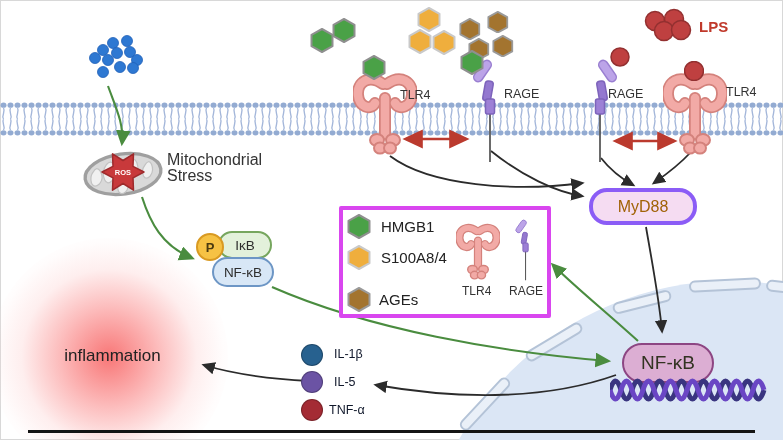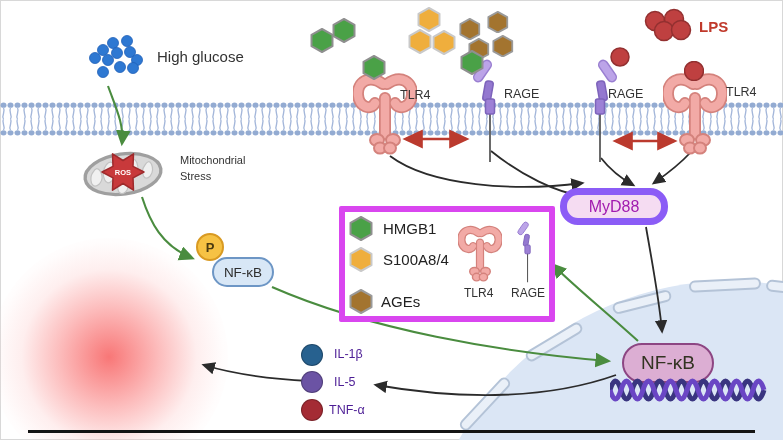--- a/index.html
+++ b/index.html
@@ -12,39 +12,39 @@
   #nucleus{position:absolute;left:419px;top:281px;width:622px;height:622px;border-radius:50%;
            background:#dbe6f5;}
   .env-capsule{position:absolute;height:8px;border-radius:7px;background:#eaf0f8;
                border:2.5px solid #b4c3d7;}
   
   #glow{position:absolute;left:-10px;top:238px;width:238px;height:238px;border-radius:50%;
         background:radial-gradient(circle,rgba(247,100,100,.88) 0%,rgba(250,135,135,.55) 30%,
                    rgba(252,195,195,.28) 52%,rgba(255,230,230,.10) 68%,rgba(255,255,255,0) 75%);}
   
   .pill{position:absolute;display:flex;align-items:center;justify-content:center;box-sizing:border-box;}
-  #myd88{left:560px;top:188px;width:108px;height:37px;border-radius:18px;background:#f5dcf2;
-         border:7px solid #8b5cf6;font-size:16px;color:#a21caf;}
+  #myd88{left:589px;top:188px;width:108px;height:37px;border-radius:18px;background:#f5dcf2;
+         border:4px solid #8b5cf6;font-size:16px;color:#a16207;}
   #nfkb-nucleus{left:622px;top:343px;width:92px;height:40px;border-radius:20px;background:#dcaed3;
          border:2.5px solid #8d4683;font-size:19px;color:#332;}
   #ikb{left:218px;top:231px;width:54px;height:28px;border-radius:14px;background:#e3f1db;
        border:2px solid #76a65e;font-size:13.5px;}
   #nfkb-cyto{left:212px;top:257px;width:62px;height:30px;border-radius:15px;background:#d8e7f6;
        border:2px solid #6d96c5;font-size:13.5px;}
   #p-circle{left:196px;top:233px;width:28px;height:28px;border-radius:50%;background:#f6c244;
        border:2px solid #d99a22;font-size:13px;font-weight:bold;color:#4a3a10;}
   
   #legend{position:absolute;left:339px;top:206px;width:204px;height:104px;background:#fff;
-          border:6px solid #d946ef;border-radius:2px;}
+          border:4px solid #d946ef;border-radius:2px;}
   .legend-label{position:absolute;font-size:15px;color:#222;}
   .mini-label{position:absolute;font-size:12px;color:#333;}
   .rec-label{position:absolute;font-size:12.5px;color:#333;}
   
   .cdot{position:absolute;width:22px;height:22px;border-radius:50%;border:1px solid rgba(0,0,0,.25);box-sizing:border-box;}
-  .clabel{position:absolute;font-size:12.5px;color:#4c1d95;}
+  .clabel{position:absolute;font-size:12.5px;color:#0f172a;}
   #bottom-line{position:absolute;left:28px;top:430px;width:727px;height:3px;background:#141414;}
 </style>
 </head>
 <body>
 
 <div id="stage">
 
   <svg width="0" height="0" style="position:absolute" aria-hidden="true">
     <defs>
       <g id="hex">
@@ -148,39 +148,38 @@
       <circle cx="29" cy="19" r="5.5"></circle>
         <circle cx="42" cy="18" r="5.5"></circle>
         <circle cx="7" cy="24" r="5.5"></circle>
       <circle cx="20" cy="26" r="5.5"></circle>
         <circle cx="49" cy="26" r="5.5"></circle>
         <circle cx="32" cy="33" r="5.5"></circle>
       <circle cx="45" cy="34" r="5.5"></circle>
         <circle cx="15" cy="38" r="5.5"></circle>
     </g>
   </svg>
-  <div class="lbl" style="left:157px;top:48px;font-size:15px">High glucose</div>
 
   <svg class="abs" style="left:81px;top:149px" width="84" height="50" viewBox="0 0 88 52">
     <g transform="rotate(-8 44 26)">
       <ellipse cx="44" cy="26" rx="40" ry="21" fill="#d9d9d9" stroke="#9f9f9f" stroke-width="3.5"></ellipse>
       <g fill="#f0f0f0" stroke="#c2c2c2" stroke-width="1.3">
         <path d="M13 20 q5 -7 8 0 q3 8 -3 13 q-6 4 -8 -2 q-1 -7 3 -11z"></path>
         <path d="M28 14 q6 -5 8 2 q2 9 -4 15 q-6 5 -8 -2 q-2 -9 4 -15z"></path>
         <path d="M52 14 q6 -5 8 2 q2 9 -4 15 q-6 5 -8 -2 q-2 -9 4 -15z"></path>
         <path d="M68 20 q5 -6 7 0 q2 7 -3 12 q-5 4 -7 -1 q-2 -6 3 -11z"></path>
         <path d="M40 34 q5 -4 7 1 q2 6 -3 10 q-5 3 -7 -1 q-2 -6 3 -10z"></path>
       </g>
     </g>
   </svg>
   <svg class="abs" style="left:101px;top:150px" width="44" height="44">
     <polygon points="43,22 32,16.3 32.5,3.8 22,10.5 11.5,3.8 12,16.3 1,22 12,27.8 11.5,40.2 22,33.5 32.5,40.2 32,27.8" fill="#c8393b" stroke="#9e2a2c" stroke-width="1.5" stroke-linejoin="round"></polygon>
     <text x="22" y="25" text-anchor="middle" font-size="7.5" font-weight="bold" fill="#ffffff">ROS</text>
   </svg>
-  <div class="lbl" style="left:180px;top:152px;font-size:11px;line-height:16px">
+  <div class="lbl" style="left:167px;top:152px;font-size:16px;line-height:16px">
     <div>Mitochondrial</div>
     <div>Stress</div>
   </div>
 
   <svg class="abs" style="left:310px;top:28px" width="25" height="25">
       <use href="#hex" fill="#4aa147" stroke="#8f8f8f"></use>
     </svg>
   <svg class="abs" style="left:332px;top:18px" width="25" height="25">
       <use href="#hex" fill="#4aa147" stroke="#8f8f8f"></use>
     </svg>
@@ -245,20 +244,21 @@
   <svg class="abs" style="left:663px;top:68px" width="64" height="90" viewBox="0 0 64 90">
       <use href="#tlr4sym"></use>
     </svg>
   <svg class="abs" style="left:684px;top:61px" width="20" height="20">
       <circle cx="10" cy="10" r="9.5" fill="#bf4040" stroke="#933030" stroke-width="1.5"></circle>
     </svg>
   <div class="rec-label" style="left:726px;top:85px">TLR4</div>
 
   <div class="pill" id="myd88">MyD88</div>
 
+  <div class="pill" id="ikb">IκB</div>
   <div class="pill" id="nfkb-cyto">NF-κB</div>
   <div class="pill" id="p-circle">P</div>
 
   <div id="legend">
     <svg class="abs" style="left:4px;top:4px" width="25" height="25">
         <use href="#hex" stroke="#8f8f8f" style="fill: rgb(74, 161, 71);"></use>
       </svg>
     <div class="legend-label" style="left:38px;top:8px">HMGB1</div>
     <svg class="abs" style="left:4px;top:35px" width="25" height="25">
         <use href="#hex" stroke="#c9c9c9" style="fill: rgb(239, 174, 61);"></use>
@@ -277,20 +277,21 @@
       </svg>
     <div class="mini-label" style="left:166px;top:74px">RAGE</div>
   </div>
 
   <div class="pill" id="nfkb-nucleus">NF-κB</div>
   <svg class="abs" style="left:610px;top:376px" width="160" height="28">
     <path d="M0 14 Q5.5 -4 11 14 T22 14 T33 14 T44 14 T55 14 T66 14 T77 14 T88 14 T99 14 T110 14 T121 14 T132 14 T143 14 T154 14" fill="none" stroke="#3a3580" stroke-width="5"></path>
     <path d="M0 14 Q5.5 32 11 14 T22 14 T33 14 T44 14 T55 14 T66 14 T77 14 T88 14 T99 14 T110 14 T121 14 T132 14 T143 14 T154 14" fill="none" stroke="#6a46c4" stroke-width="5"></path>
   </svg>
 
+  <div class="lbl" style="left:35px;top:346px;width:155px;text-align:center;font-size:17px;color:#222">inflammation</div>
 
   <div class="cdot" style="left: 301px; top: 344px; background: rgb(39, 97, 143);"></div>
   <div class="clabel" style="left:334px;top:347px">IL-1β</div>
   <div class="cdot" style="left: 301px; top: 371px; background: rgb(107, 83, 164);"></div>
   <div class="clabel" style="left:334px;top:375px">IL-5</div>
   <div class="cdot" style="left: 301px; top: 399px; background: rgb(164, 43, 52);"></div>
   <div class="clabel" style="left:329px;top:403px">TNF-α</div>
 
   <div id="bottom-line"></div>
 

